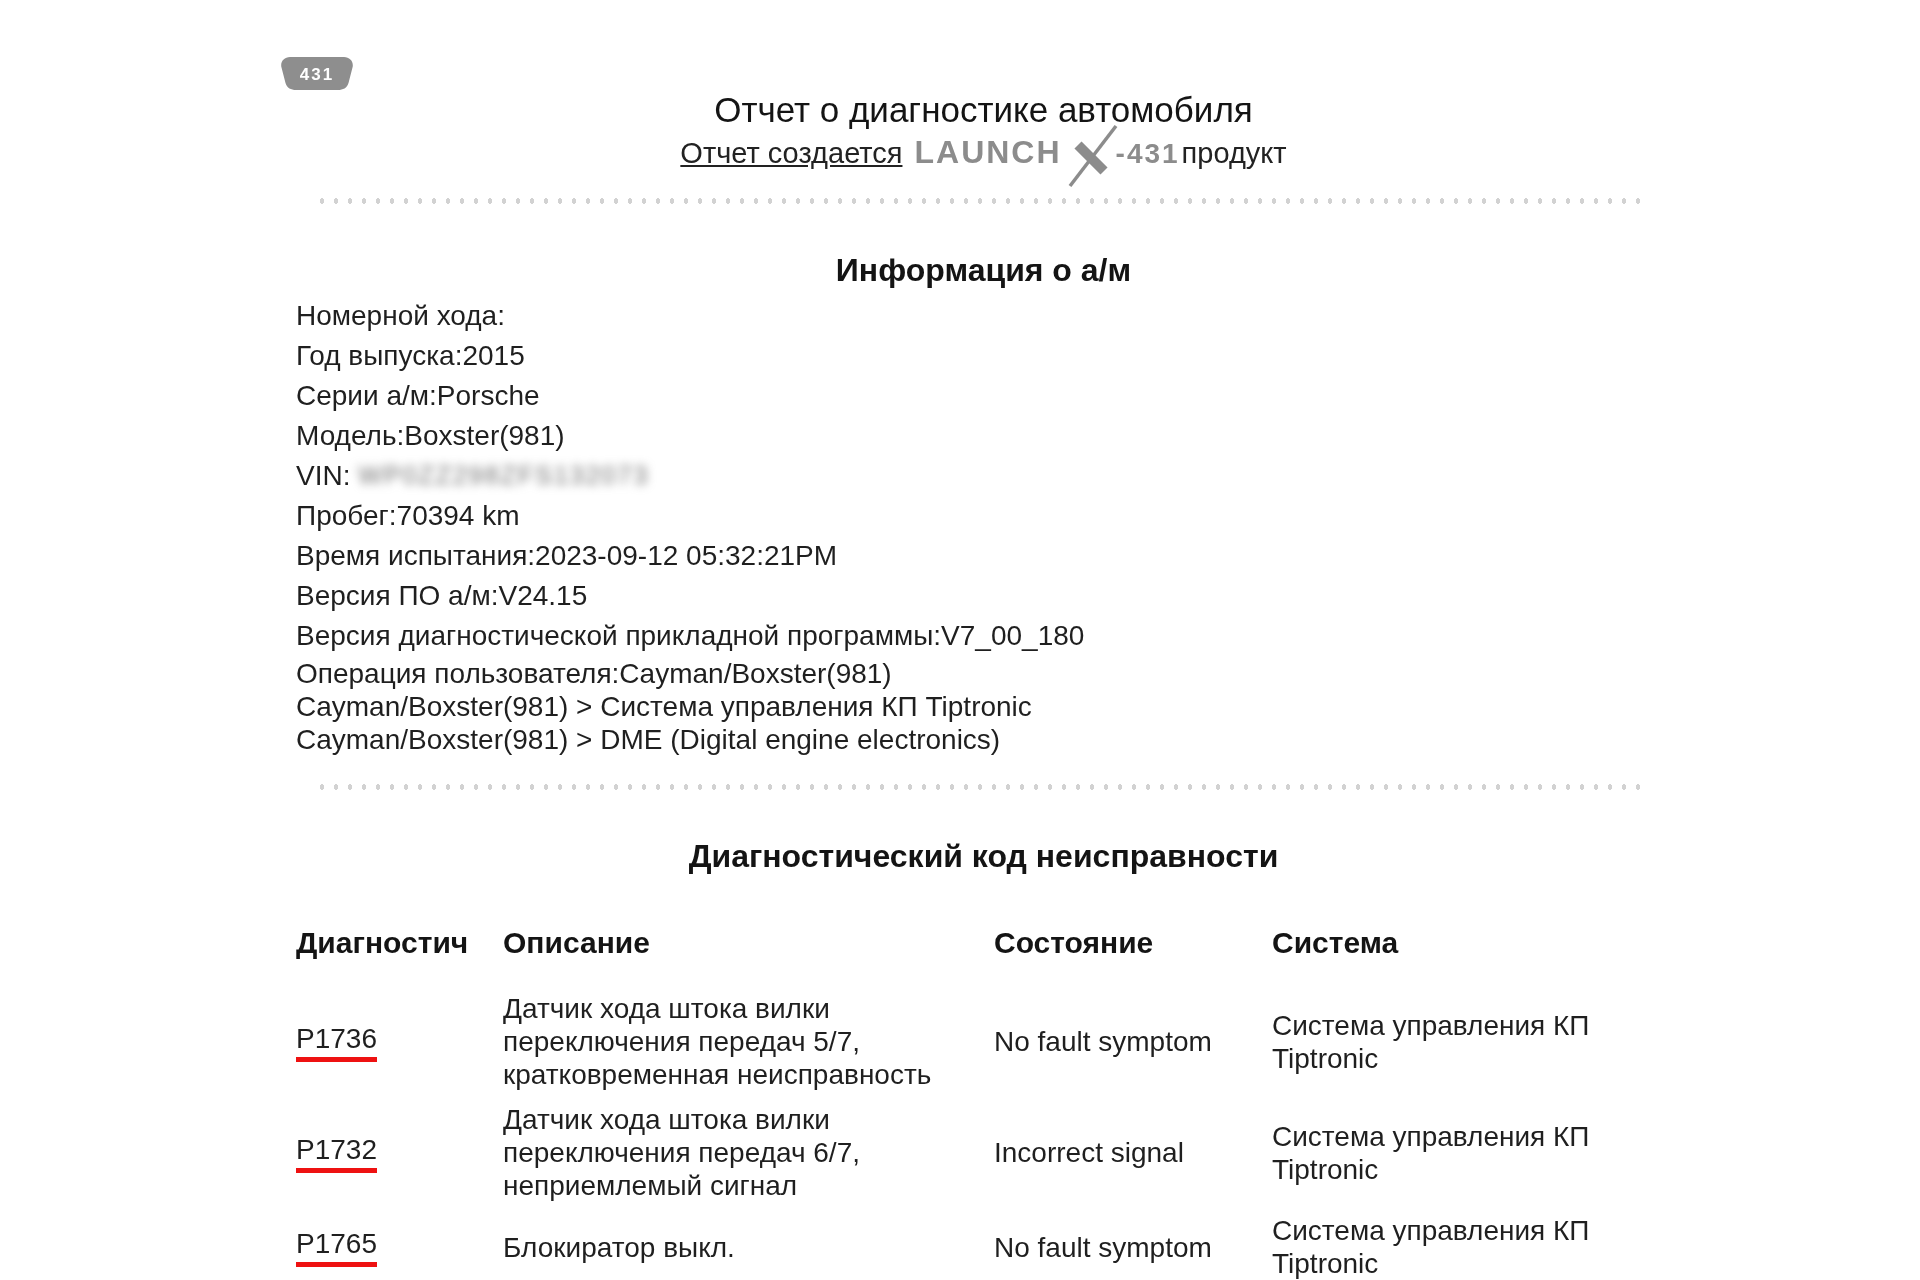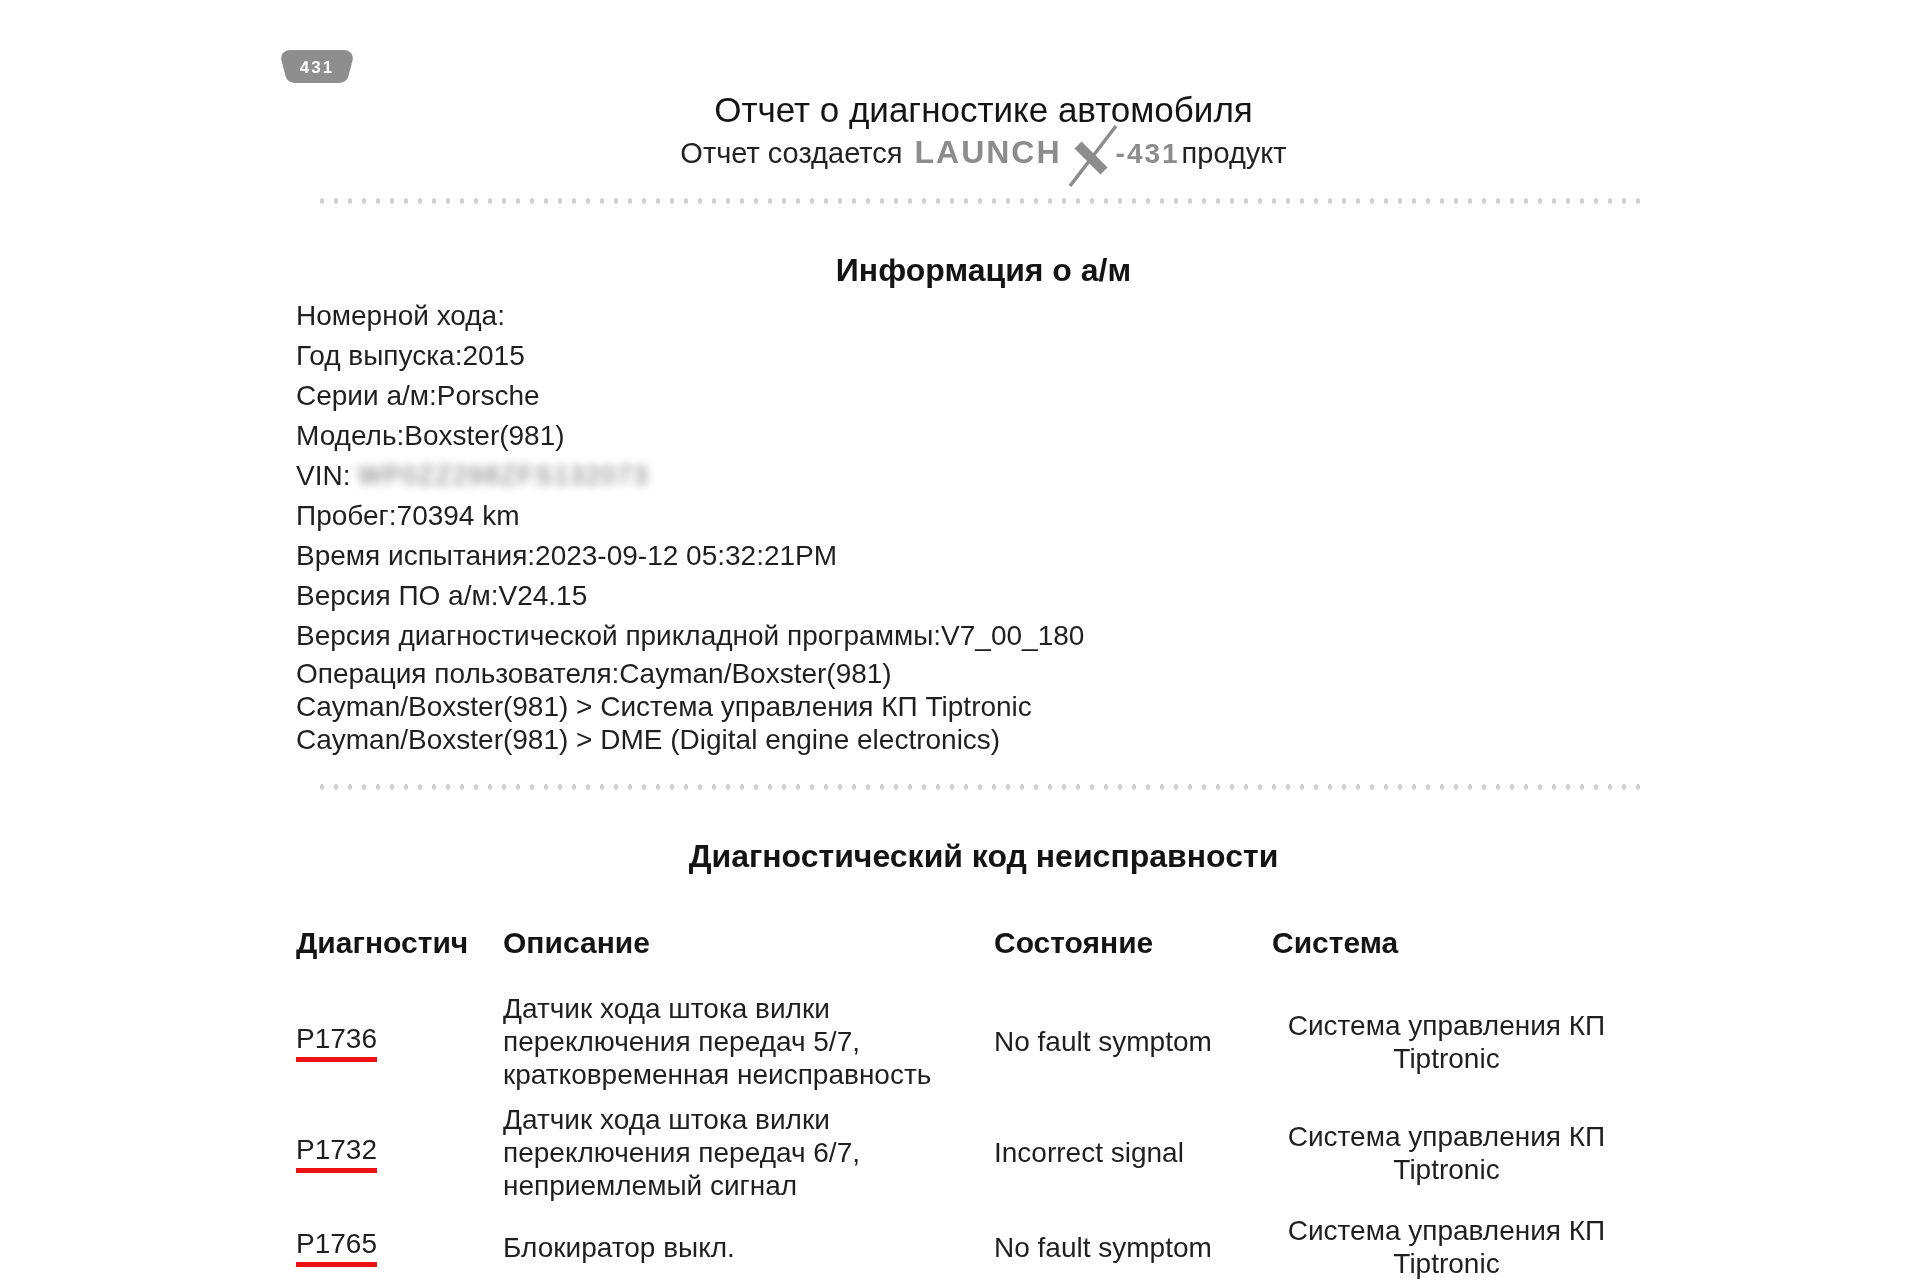--- a/index.html
+++ b/index.html
@@ -7,39 +7,39 @@
   body {
     width: 1920px; height: 1280px;
     background: #ffffff;
     font-family: "Liberation Sans", sans-serif;
     color: #1c1c1c;
     position: relative;
     overflow: hidden;
   }
 
   
-  .badge { position: absolute; left: 281px; top: 50px; width: 72px; height: 32px; text-align: center; }
+  .badge { position: absolute; left: 281px; top: 57px; width: 72px; height: 32px; text-align: center; }
   .badge svg { display: block; }
   .badge text { font-family: "Liberation Sans", sans-serif; letter-spacing: 2px; }
 
   .content { padding: 0 249px 0 296px; }
 
   .title {
     padding-top: 88px;
     text-align: center;
     font-size: 35px; font-weight: 400; line-height: 44px;
     color: #141414;
   }
 
   .subtitle {
     margin-top: 2px;
     display: flex; justify-content: center; align-items: baseline;
     font-size: 29px; line-height: 36px; color: #222;
   }
-  .subtitle .pre { margin-right: 12px; }
+  .subtitle .pre { margin-right: 12px; text-decoration: underline; }
   .brand-name { color: #8c8c8c; font-weight: 700; font-size: 32px; letter-spacing: 2px; }
   .brand-x { display: inline-block; width: 46px; height: 34px; position: relative; align-self: center; margin: 0 1px 0 7px; top: 3px; }
   .brand-x svg { overflow: visible; display: block; }
   .brand-model { color: #8c8c8c; font-weight: 700; font-size: 28px; letter-spacing: 2px; margin-right: 2px; }
 
   .divider {
     height: 10px; margin-left: 19px; width: 1330px;
     background-image: radial-gradient(ellipse 3.2px 4.4px at 50% 50%, #d2d2d2 68%, rgba(255,255,255,0) 72%);
     background-size: 14px 10px; background-repeat: repeat-x;
   }
@@ -63,21 +63,21 @@
   table.dtc th {
     text-align: left; font-size: 30px; font-weight: 700; color: #141414;
     padding: 0 0 26px 0; vertical-align: top;
   }
   table.dtc td {
     vertical-align: middle; font-size: 28px; line-height: 33px; color: #1f1f1f;
     padding: 6px 50px 6px 0;
   }
   td.cell-code { font-size: 29px; padding-right: 10px; }
   .code-link { display: inline-block; border-bottom: 5px solid #ee1111; padding-bottom: 2px; color: #1f1f1f; text-decoration: none; }
-  td.cell-system { padding-right: 40px; text-align: center; }
+  td.cell-system { padding-right: 40px; }
 </style>
 </head>
 <body>
 
 <div class="badge">
   <svg width="72" height="33" viewBox="0 0 72 33">
     <path d="M 9 0 H 63 C 69 0 73 5 71.5 10.5 L 67.5 26 C 66 31 62 33 57 33 H 15 C 10 33 6 31 4.5 26 L 0.5 10.5 C -1 5 3 0 9 0 Z" fill="#8e8e8e"></path>
     <text x="36" y="23" text-anchor="middle" font-size="17" font-weight="bold" fill="#ffffff">431</text>
   </svg>
 </div>

